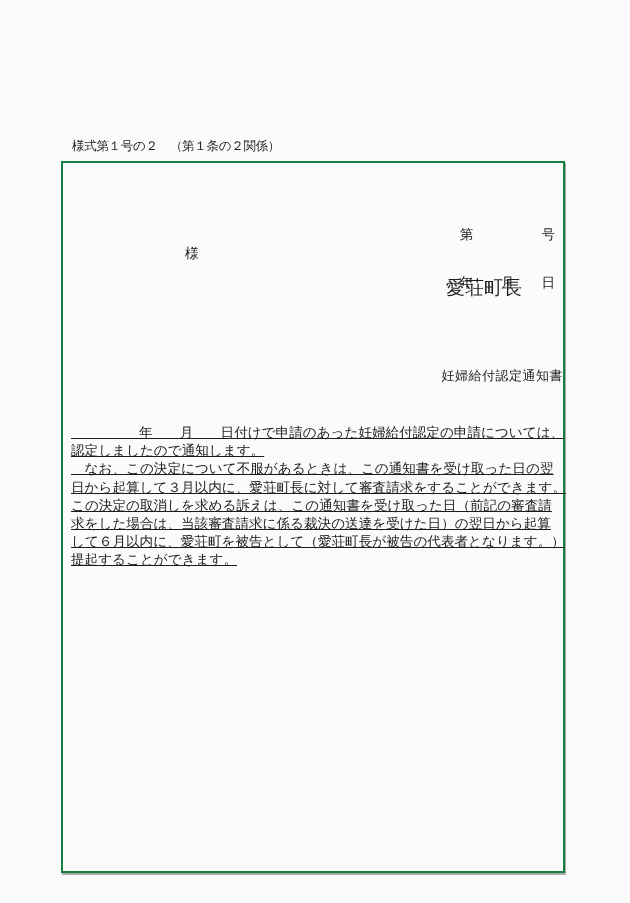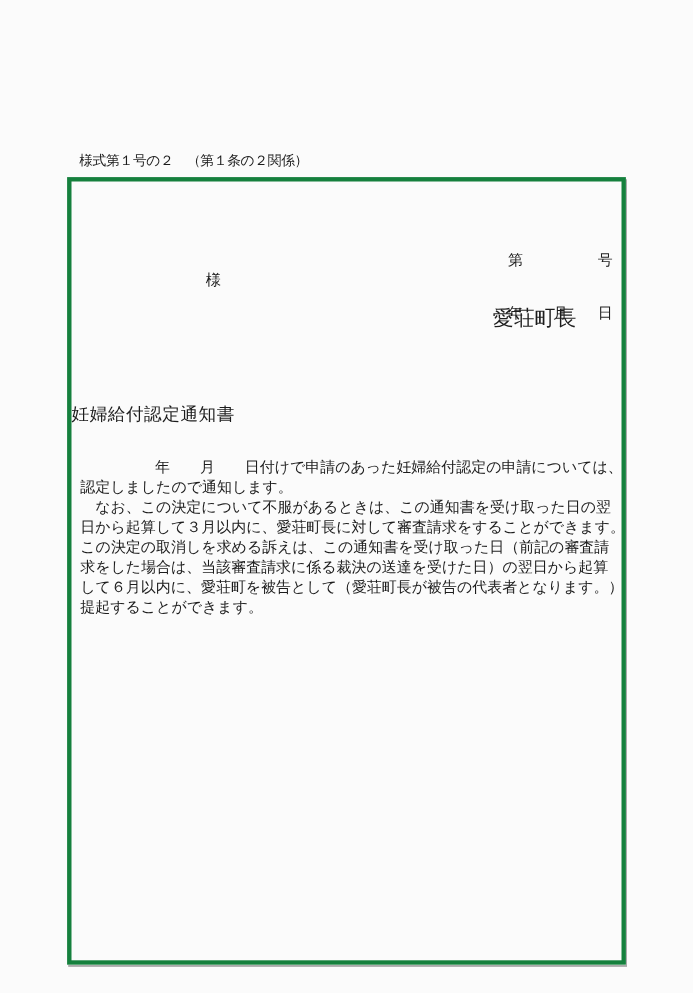--- a/index.html
+++ b/index.html
@@ -28,21 +28,21 @@
     line-height: 16px;
     white-space: pre;
     letter-spacing: -0.3px;
   }
   .notice-box {
     position: absolute;
     left: 61px;
     top: 113px;
     width: 500px;
     height: 708px;
-    border: 4px solid #15803d;
+    border: 2px solid #15803d;
     box-shadow: 1px 2px 0 rgba(70, 70, 70, 0.45);
   }
   .doc-meta {
     position: absolute;
     top: 32px;
     right: 8px;
     text-align: right;
     font-size: 13.6px;
     line-height: 16px;
     white-space: pre;
@@ -59,32 +59,33 @@
     left: 383px;
     top: 117px;
     font-size: 19px;
     line-height: 16px;
   }
   .notice-title {
     position: absolute;
     left: 0;
     top: 204px;
     width: 100%;
-    text-align: left;
-    font-size: 16px;
+    text-align: right;
+    font-size: 13px;
     letter-spacing: 0.5px;
     line-height: 18px;
   }
   .notice-body {
     position: absolute;
     left: 8px;
-    top: 251px;
+    top: 261px;
     font-size: 13.6px;
     line-height: 18.2px;
     white-space: pre;
+    text-decoration: underline;
   }
 </style>
 </head>
 <body>
 
 <div class="page">
 
   <div class="form-label">様式第１号の２　（第１条の２関係）</div>
 
   <div class="notice-box">

